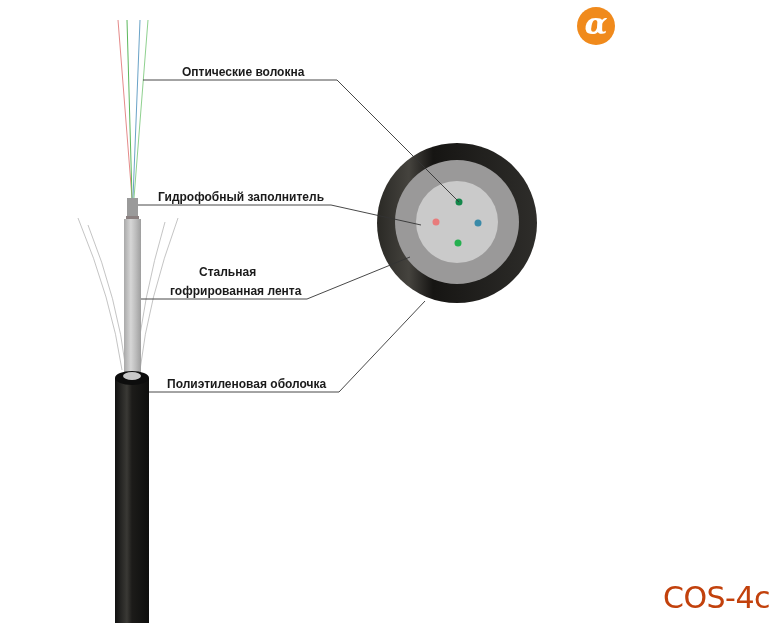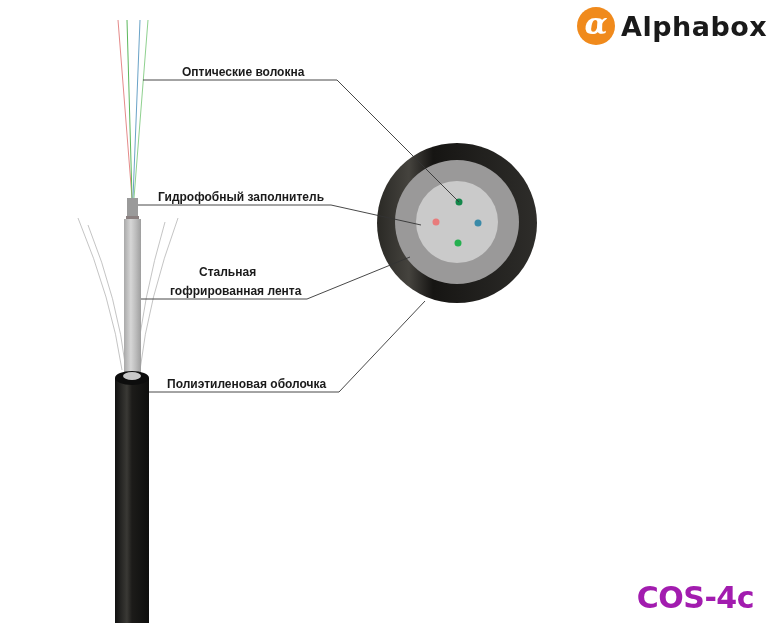--- a/index.html
+++ b/index.html
@@ -3,30 +3,29 @@
 <meta charset="utf-8">
 <style>
   html, body { margin: 0; padding: 0; background: #ffffff; }
   body { width: 780px; height: 623px; position: relative; overflow: hidden; font-family: "Liberation Sans", "DejaVu Sans", sans-serif; }
   svg.diagram { position: absolute; left: 0; top: 0; width: 780px; height: 623px; }
   .label { font-family: "Liberation Sans", "DejaVu Sans", sans-serif; font-weight: bold; font-size: 12px; fill: #1a1a1a; }
   .logo { position: absolute; left: 577px; top: 6px; height: 40px; display: flex; align-items: center; }
   .logo-mark { width: 38px; height: 38px; border-radius: 50%; background: #f08a1c; position: relative; display: flex; align-items: center; justify-content: center; }
   .logo-mark span { color: #ffffff; font-family: "DejaVu Serif", serif; font-style: italic; font-weight: bold; font-size: 30px; line-height: 1; margin-top: -4px; }
   .logo-text { font-family: "DejaVu Sans", sans-serif; font-weight: bold; font-size: 27px; color: #1a1a1a; margin-left: 6px; letter-spacing: 0.5px; }
-  .model { position: absolute; right: 26px; bottom: 8px; font-family: "DejaVu Sans", sans-serif; font-weight: bold; font-size: 30px; color: #a21caf; letter-spacing: -0.5px; }
+  .model { position: absolute; right: 10px; bottom: 8px; font-family: "DejaVu Sans", sans-serif; font-weight: normal; font-size: 30px; color: #c2410c; letter-spacing: -0.5px; }
 </style>
 </head>
 <body>
 
 <div class="logo">
   <div class="logo-mark">
       <span>α</span>
     </div>
-  <div class="logo-text">Alphabox</div>
 </div>
 
 <svg class="diagram" viewBox="0 0 780 623">
   <defs>
     <linearGradient id="jacketGrad" x1="0" x2="1" y1="0" y2="0">
       <stop offset="0" stop-color="#111"></stop>
       <stop offset="0.35" stop-color="#3a3935"></stop>
       <stop offset="0.5" stop-color="#1c1b19"></stop>
       <stop offset="1" stop-color="#0e0e0d"></stop>
     </linearGradient>

